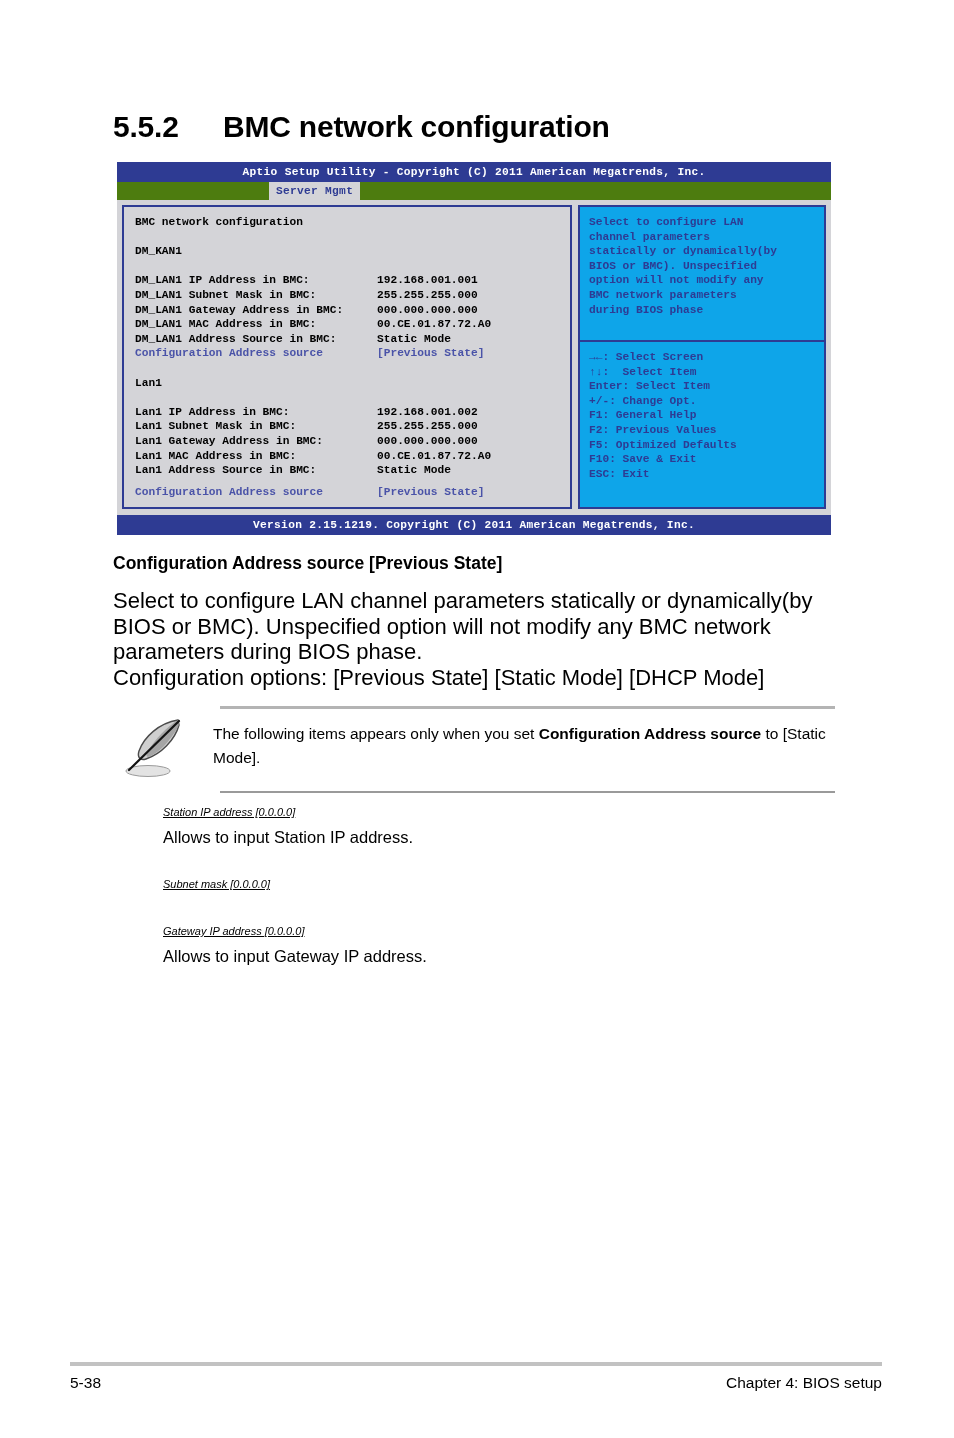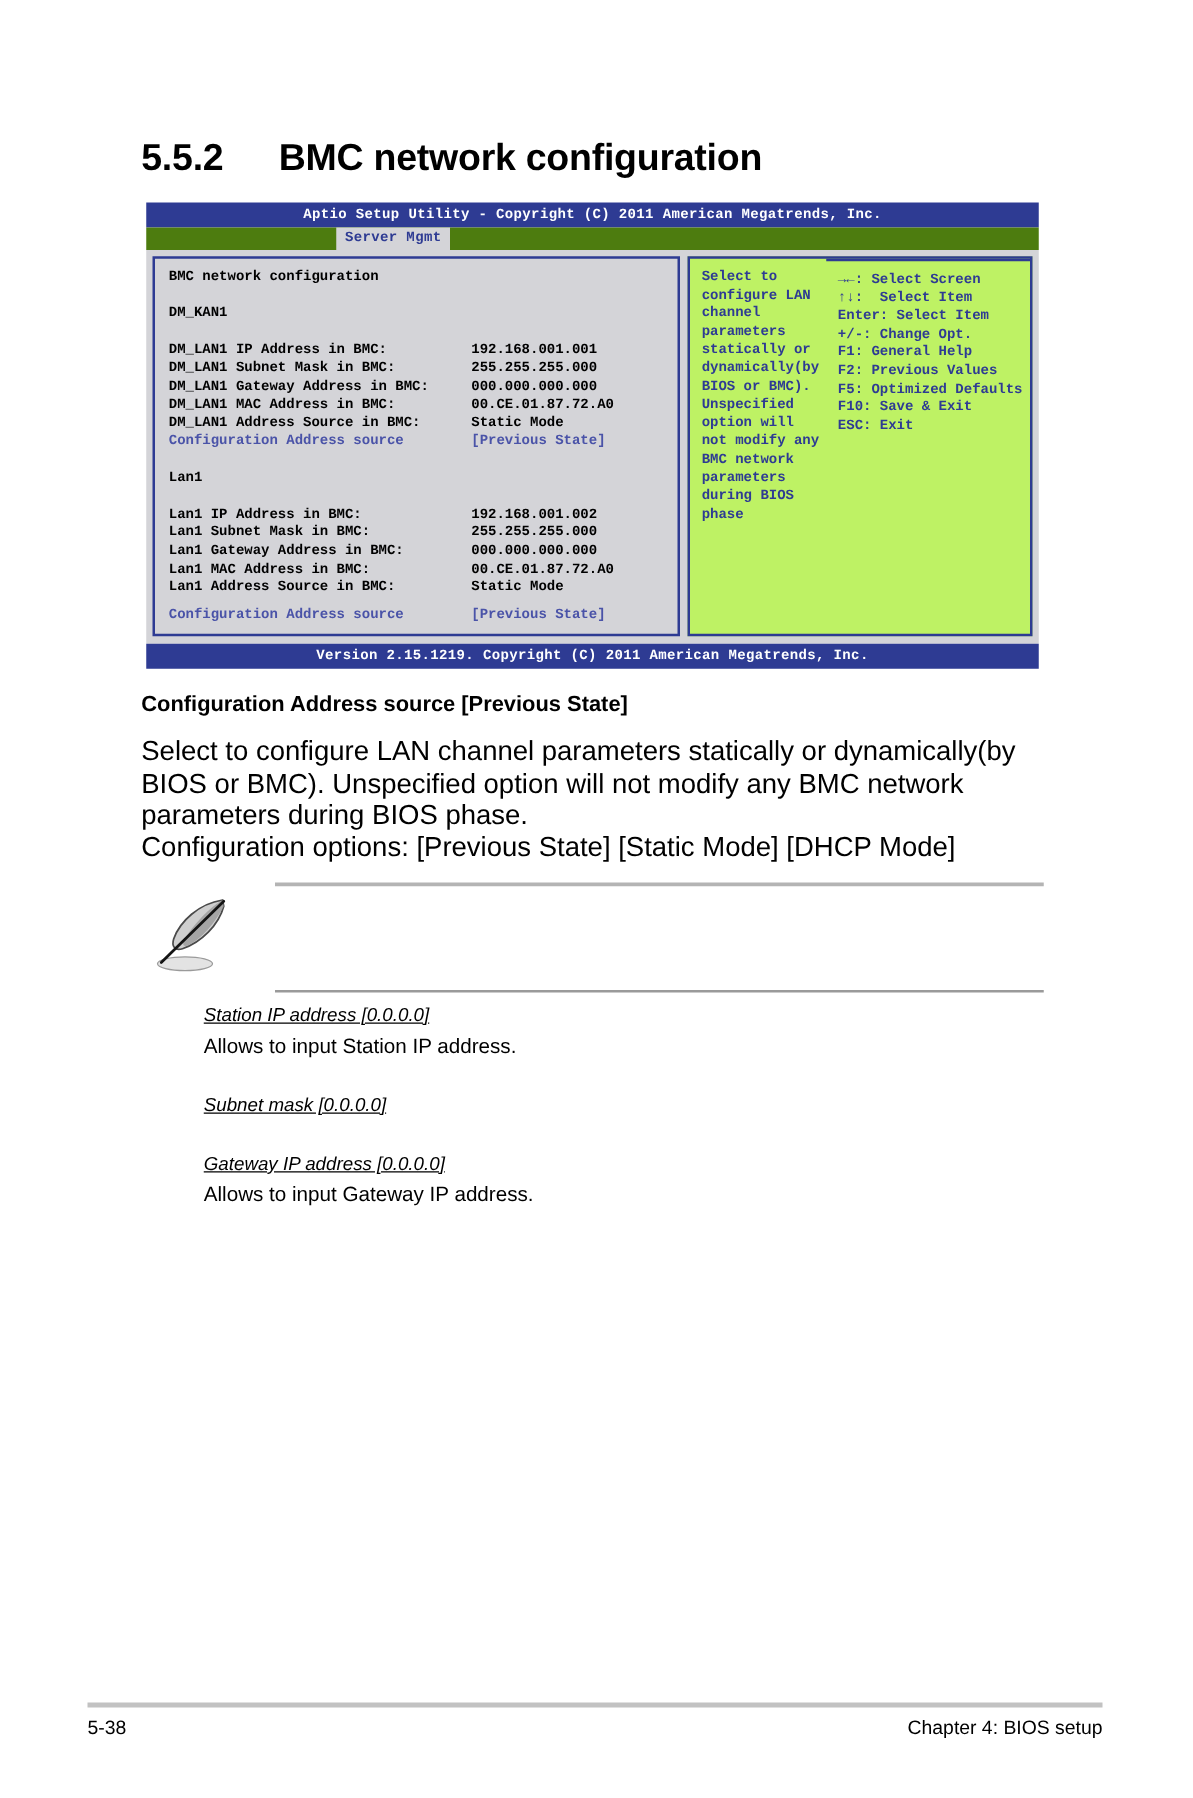--- a/index.html
+++ b/index.html
@@ -76,24 +76,24 @@
   .bios-left {
     width: 450px;
     border: 2px solid #2e3b93;
     background: #d4d4d8;
     padding: 8px 0 8px 11px;
     box-sizing: border-box;
   }
   .bios-right {
     flex: 1;
     border: 2px solid #2e3b93;
-    background: #bef264;
+    background: #0ea5e9;
     box-sizing: border-box;
     display: flex;
-    flex-direction: row;
+    flex-direction: column;
   }
   .bios-help {
     color: #2e3b93;
     padding: 8px 6px 8px 9px;
     height: 133px;
     box-sizing: border-box;
   }
   .bios-keys {
     color: #2e3b93;
     border-top: 2px solid #2e3b93;
@@ -177,21 +177,21 @@
   
   .items {
     position: absolute;
     left: 163px;
     top: 800px;
     width: 680px;
   }
   .item { margin-bottom: 22px; }
   .item:last-child { margin-bottom: 0; }
   .item-title {
-    font-size: 15px;
+    font-size: 11px;
     font-style: italic;
     text-decoration: underline;
     line-height: 25px;
   }
   .item-desc {
     font-size: 16.5px;
     line-height: 25px;
   }
 
   
@@ -322,20 +322,23 @@
   <div class="note-rule"></div>
   <div class="note-inner">
     <div class="note-icon">
       <svg width="78" height="62" viewBox="0 0 78 62" xmlns="http://www.w3.org/2000/svg">
         <ellipse cx="27" cy="54" rx="22" ry="5.5" fill="#e3e3e3" stroke="#9a9a9a" stroke-width="1"></ellipse>
         <path d="M57 3 C38 6 23 20 18 34 C16 40 19 44 25 42 C40 37 54 23 58 8 Z" fill="#cfcfcf" stroke="#4a4a4a" stroke-width="1.4"></path>
         <path d="M57 3 C47 9 34 22 27 34 C24 39 26 41 30 39 C42 33 53 18 58 8 Z" fill="#9e9e9e" stroke="none" opacity="0.85"></path>
         <path d="M58 4 L8 53" stroke="#141414" stroke-width="2.2" stroke-linecap="round"></path>
       </svg>
     </div>
+    <div class="note-text">
+      <span>The following items appears only when you set </span><b>Configuration Address source</b><span> to [Static Mode].</span>
+    </div>
   </div>
   <div class="note-rule bottom"></div>
 </div>
 
 <div class="items">
   <div class="item">
     <div class="item-title">Station IP address [0.0.0.0]</div>
     <div class="item-desc">Allows to input Station IP address.</div>
   </div>
   <div class="item">

